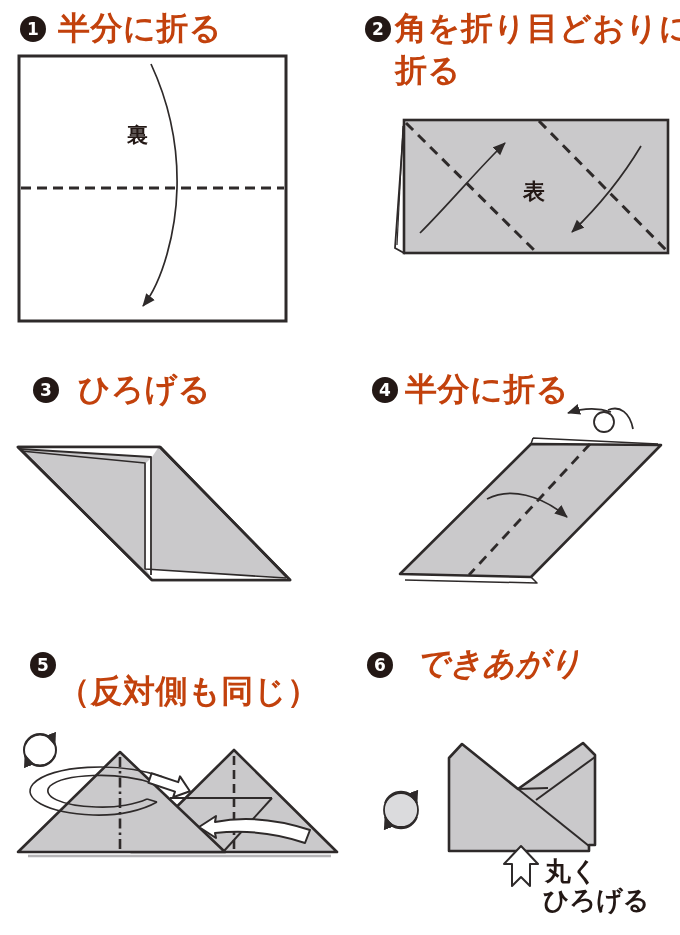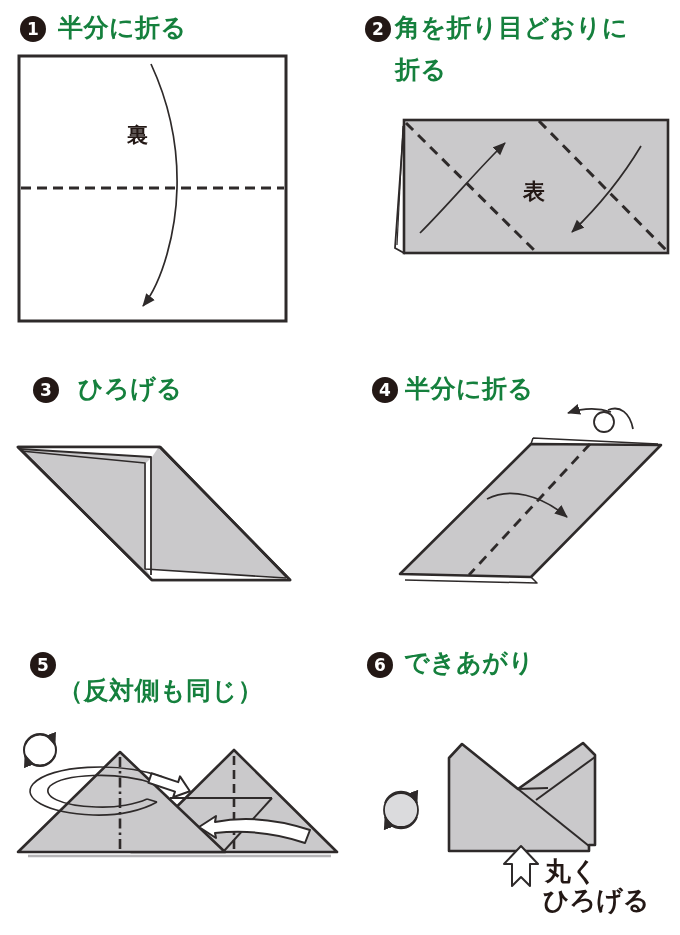--- a/index.html
+++ b/index.html
@@ -1,22 +1,22 @@
 <!DOCTYPE html>
 <html><head>
 <meta charset="utf-8">
 <style>
   html,body{margin:0;padding:0;background:#fff;}
   .page{position:relative;width:680px;height:935px;background:#ffffff;overflow:hidden;
         font-family:"DejaVu Sans","Liberation Sans",sans-serif;color:#231815;}
   .badge{position:absolute;width:26px;height:26px;border-radius:50%;background:#231815;
          color:#ffffff;font-size:17px;font-weight:700;display:flex;align-items:center;
          justify-content:center;line-height:1;}
-  .title{position:absolute;font-size:25px;font-weight:600;line-height:28px;
-         letter-spacing:0.5px;white-space:nowrap;color:#15803d;}
+  .title{position:absolute;font-size:32px;font-weight:600;line-height:28px;
+         letter-spacing:0.5px;white-space:nowrap;color:#c2410c;}
   svg.diagram-layer{position:absolute;left:0;top:0;}
   svg text{font-family:"DejaVu Sans","Liberation Sans",sans-serif;font-weight:600;fill:#231815;}
 </style>
 </head>
 <body>
 
 <div class="page">
 
   <span class="badge" style="left:20px;top:16px;">1</span>
   <div class="title" style="left:58px;top:14px;">半分に折る</div>
@@ -28,21 +28,21 @@
   <span class="badge" style="left:33px;top:377px;">3</span>
   <div class="title" style="left:78px;top:375px;">ひろげる</div>
 
   <span class="badge" style="left:372px;top:377px;">4</span>
   <div class="title" style="left:405px;top:375px;">半分に折る</div>
 
   <span class="badge" style="left:30px;top:652px;">5</span>
   <div class="title" style="left:58px;top:677px;">（反対側も同じ）</div>
 
   <span class="badge" style="left:367px;top:652px;">6</span>
-  <div class="title" style="left:404px;top:649px;">できあがり</div>
+  <div class="title" style="left:416px;top:649px;font-style:italic;">できあがり</div>
 
   <svg class="diagram-layer" width="680" height="935" viewBox="0 0 680 935">
     <defs>
       <marker id="ah" markerUnits="userSpaceOnUse" markerWidth="16" markerHeight="14" refX="12" refY="6" orient="auto">
         <path d="M0,0.5 L13,6 L0,11.5 Z" fill="#2e2a2a"></path>
       </marker>
     </defs>
 
     <g stroke="#2e2a2a" fill="none">
       <rect x="19" y="56" width="267" height="265" fill="#ffffff" stroke-width="3"></rect>

